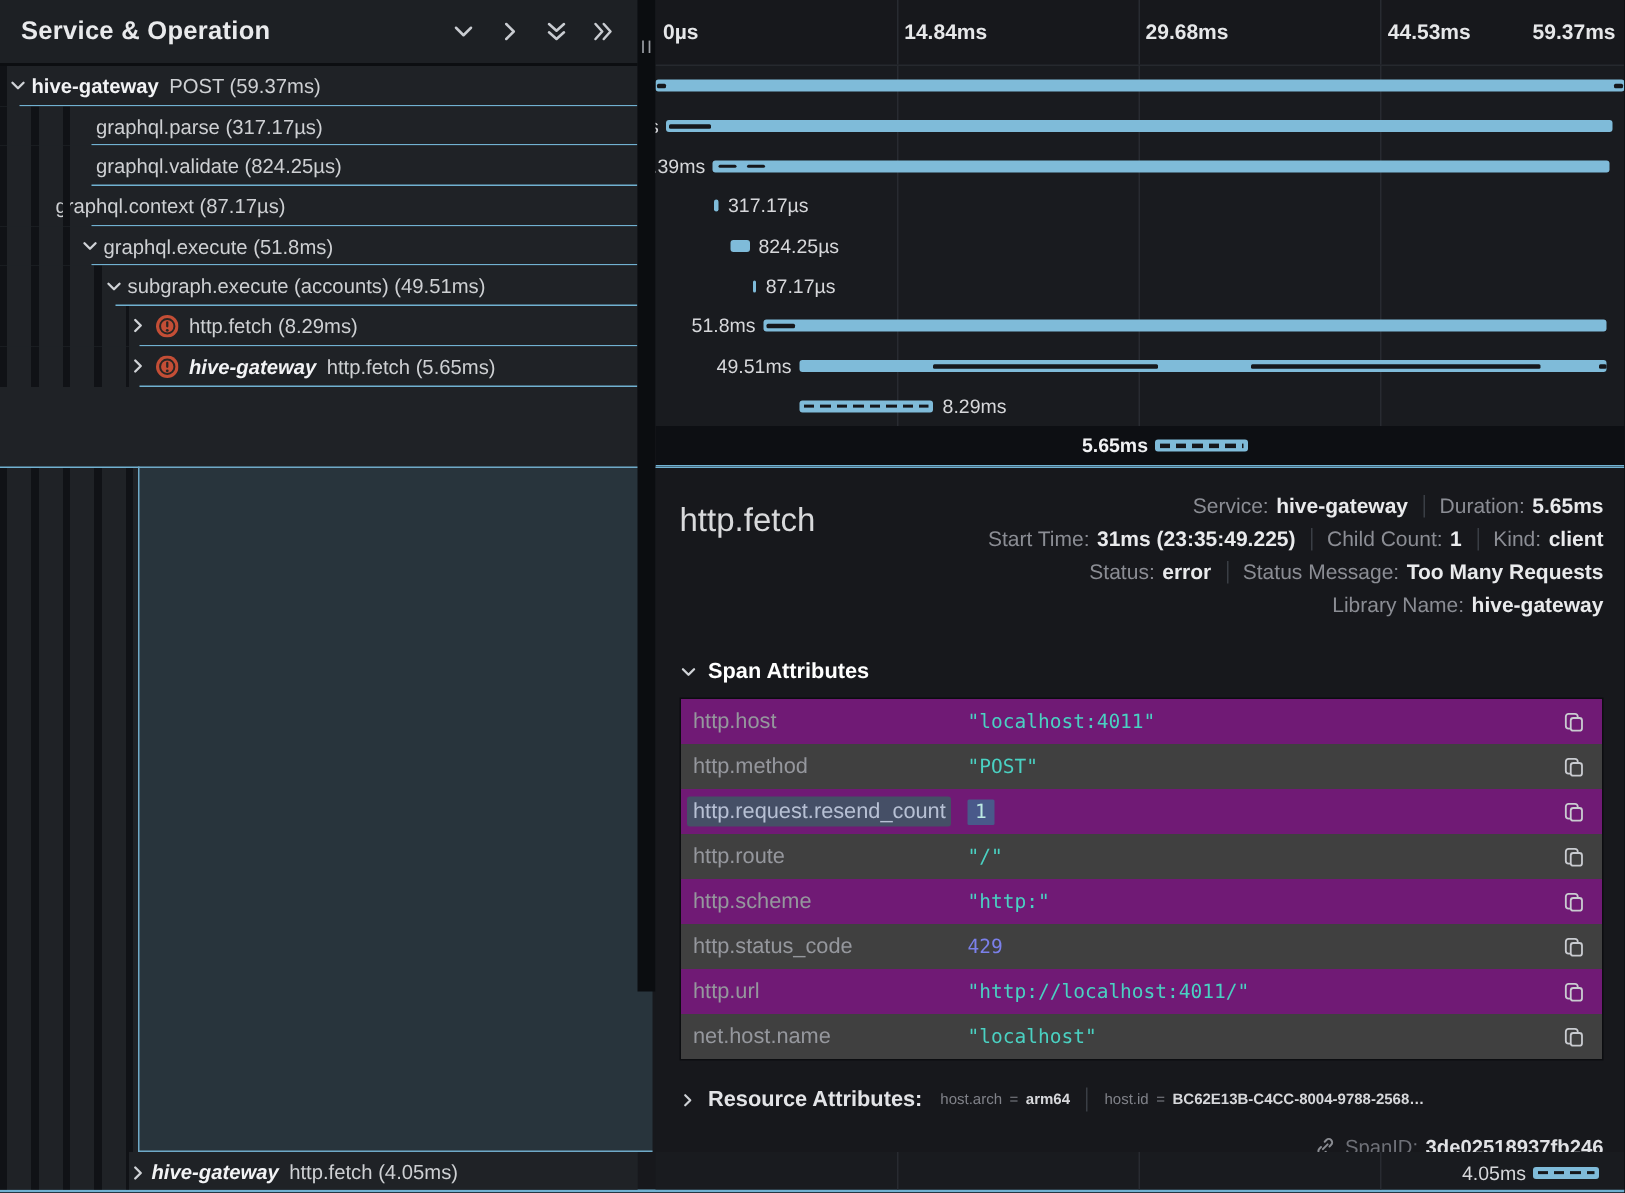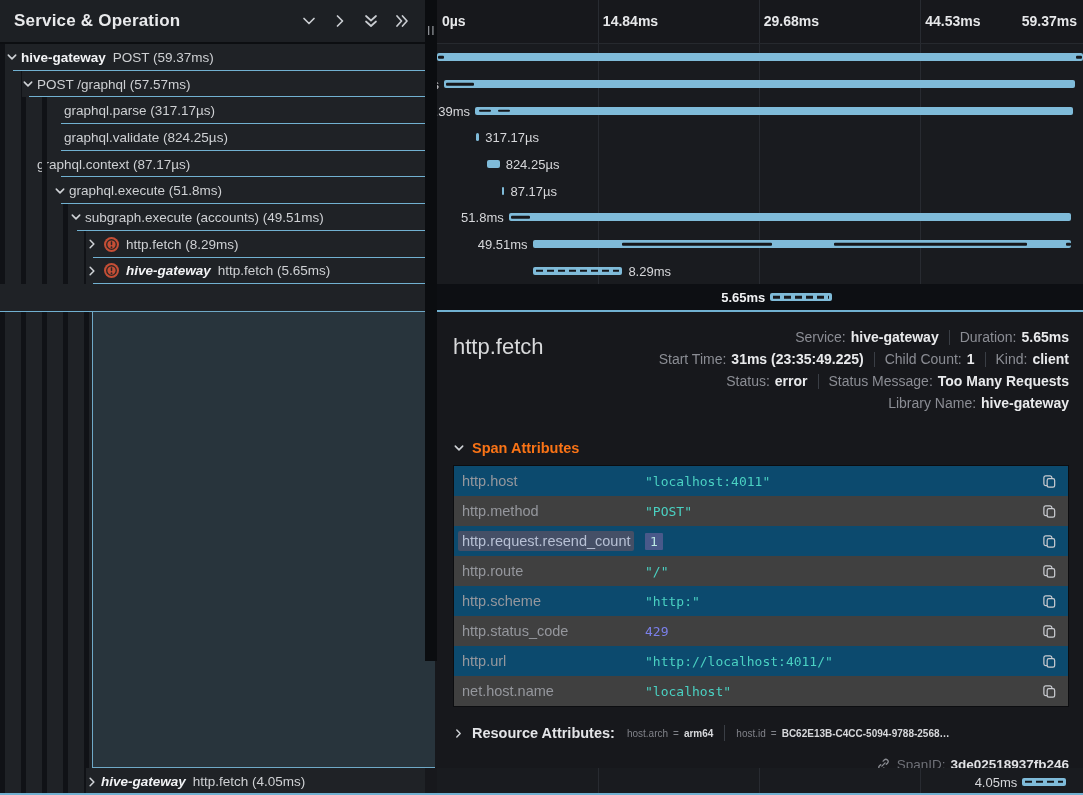--- a/index.html
+++ b/index.html
@@ -65,25 +65,25 @@
   .d-title{font-size:22px;color:#d8d9db;font-weight:400;padding-top:8px;}
   .d-meta{margin-left:auto;display:flex;flex-direction:column;align-items:flex-end;gap:0;}
   .meta-line{display:flex;align-items:center;height:22px;}
   .meta-item{display:flex;align-items:center;font-size:14px;}
   .meta-item .ml{color:#8b8d94;margin-right:5px;}
   .meta-item .mv{color:#e9eaec;font-weight:700;}
   .meta-div{width:1px;height:15px;background:#3a3e45;margin:0 10px;}
 
   .sec-head{display:flex;align-items:center;margin:26px 0 9px 0;cursor:pointer;}
   .sec-head svg{stroke:#cfd2d6;fill:none;stroke-width:1.7;stroke-linecap:round;stroke-linejoin:round;margin-right:7px;}
-  .sec-title{font-size:14.5px;font-weight:700;color:#f97316;}
+  .sec-title{font-size:14.5px;font-weight:700;color:#ffffff;}
 
   #attr-table{border:1px solid #0c0d10;}
   .arow{display:flex;align-items:center;height:30px;padding:0 10px 0 8px;}
-  .arow.odd{background:#0c4a6e;}
+  .arow.odd{background:#701a75;}
   .arow.even{background:#404040;}
   .arow .akey{width:183px;flex:0 0 auto;font-size:14.5px;color:#95979d;}
   .arow .akey .hl{background:#454f66;color:#b7c0d4;border-radius:2px;padding:2px 4px;margin-left:-4px;}
   .arow .aval{flex:1;font-family:"DejaVu Sans Mono",monospace;font-size:13px;}
   .aval.t-string{color:#4ad1c2;}
   .aval.t-number{color:#7b80ea;}
   .aval .selnum{background:#49598a;color:#bce9e3;padding:1px 5px;border-radius:1px;}
   .copy-btn{width:18px;height:18px;flex:0 0 auto;display:flex;align-items:center;justify-content:center;cursor:pointer;}
   .copy-btn svg{stroke:#c9cbd0;fill:none;stroke-width:1.3;}
 
@@ -144,30 +144,20 @@
         <div class="trow" style="padding-left: 5px;">
           <div class="guides" style="width: 6px;"></div>
           <span class="expander">
             <svg width="12" height="12" viewBox="0 0 13 13">
               <polyline points="2.5,4.5 6.5,8.5 10.5,4.5"></polyline>
             </svg>
           </span>
           <span class="svc">hive-gateway</span>
           <span class="lbl">POST (59.37ms)</span>
           <div class="uline" style="left: 13px;"></div>
-        </div>
-        <div class="trow" style="padding-left: 21px;">
-          <div class="guides" style="width: 22px;"></div>
-          <span class="expander">
-            <svg width="12" height="12" viewBox="0 0 13 13">
-              <polyline points="2.5,4.5 6.5,8.5 10.5,4.5"></polyline>
-            </svg>
-          </span>
-          <span class="lbl">POST /graphql (57.57ms)</span>
-          <div class="uline" style="left: 29px;"></div>
         </div>
         <div class="trow" style="padding-left: 53px;">
           <div class="guides" style="width: 54px;"></div>
           <span class="leaf-pad"></span>
           <span class="lbl">graphql.parse (317.17µs)</span>
           <div class="uline" style="left: 61px;"></div>
         </div>
         <div class="trow" style="padding-left: 53px;">
           <div class="guides" style="width: 54px;"></div>
           <span class="leaf-pad"></span>
@@ -458,21 +448,21 @@
       <span id="res-items" style="display:flex;align-items:center;">
           <span class="res-item">
             <span class="rk">host.arch</span>
             <span class="req">=</span>
             <span class="rv">arm64</span>
           </span>
           <span class="res-div"></span>
           <span class="res-item">
             <span class="rk">host.id</span>
             <span class="req">=</span>
-            <span class="rv">BC62E13B-C4CC-5094-9788-2568…</span>
+            <span class="rv">BC62E13B-C4CC-8004-9788-2568…</span>
           </span>
         </span>
     </div>
 
     <div class="spanid-line">
       <svg width="15" height="15" viewBox="0 0 16 16">
           <path d="M6.3 9.7l3.4-3.4M7.6 4.4l1.2-1.2a2.4 2.4 0 0 1 3.4 3.4L11 7.8M8.4 11.6l-1.2 1.2a2.4 2.4 0 0 1-3.4-3.4L5 8.2"></path>
         </svg>
       <span class="spanid-lbl">SpanID:</span>
       <span class="spanid-val">3de02518937fb246</span>

